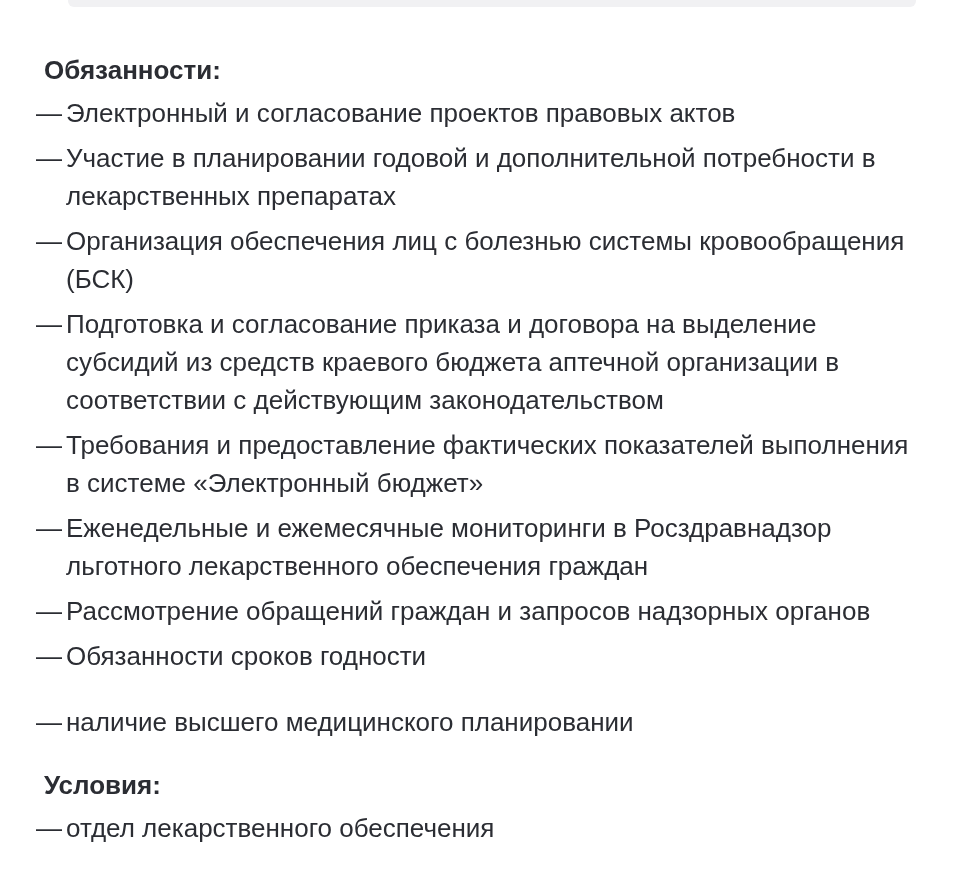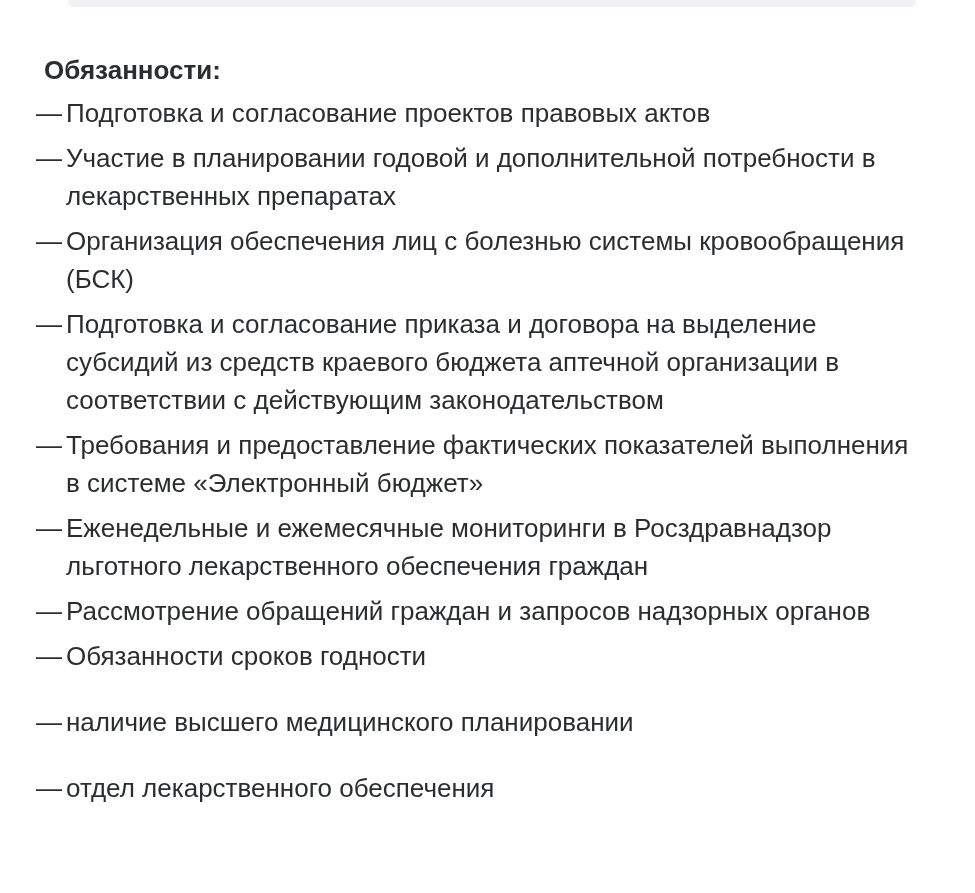--- a/index.html
+++ b/index.html
@@ -59,21 +59,21 @@
 
 <div class="top-sliver"></div>
 
 <div class="content">
 
   <div class="section">
     <h2 class="section-title">Обязанности:</h2>
     <div class="item-list">
       <div class="item">
         <span class="dash">—</span>
-        <span class="txt">Подготовка и согласование проектов правовых актов</span>
+        <span class="txt">Электронный и согласование проектов правовых актов</span>
       </div>
       <div class="item">
         <span class="dash">—</span>
         <span class="txt">Участие в планировании годовой и дополнительной потребности в лекарственных препаратах</span>
       </div>
       <div class="item">
         <span class="dash">—</span>
         <span class="txt">Организация обеспечения лиц с болезнью системы кровообращения (БСК)</span>
       </div>
       <div class="item">
@@ -102,20 +102,21 @@
   <div class="section">
     <div class="item-list">
       <div class="item">
         <span class="dash">—</span>
         <span class="txt">наличие высшего медицинского планировании</span>
       </div>
     </div>
   </div>
 
   <div class="section">
+    <h2 class="section-title">Условия:</h2>
     <div class="item-list">
       <div class="item">
         <span class="dash">—</span>
         <span class="txt">отдел лекарственного обеспечения</span>
       </div>
     </div>
   </div>
 
 </div>
 

